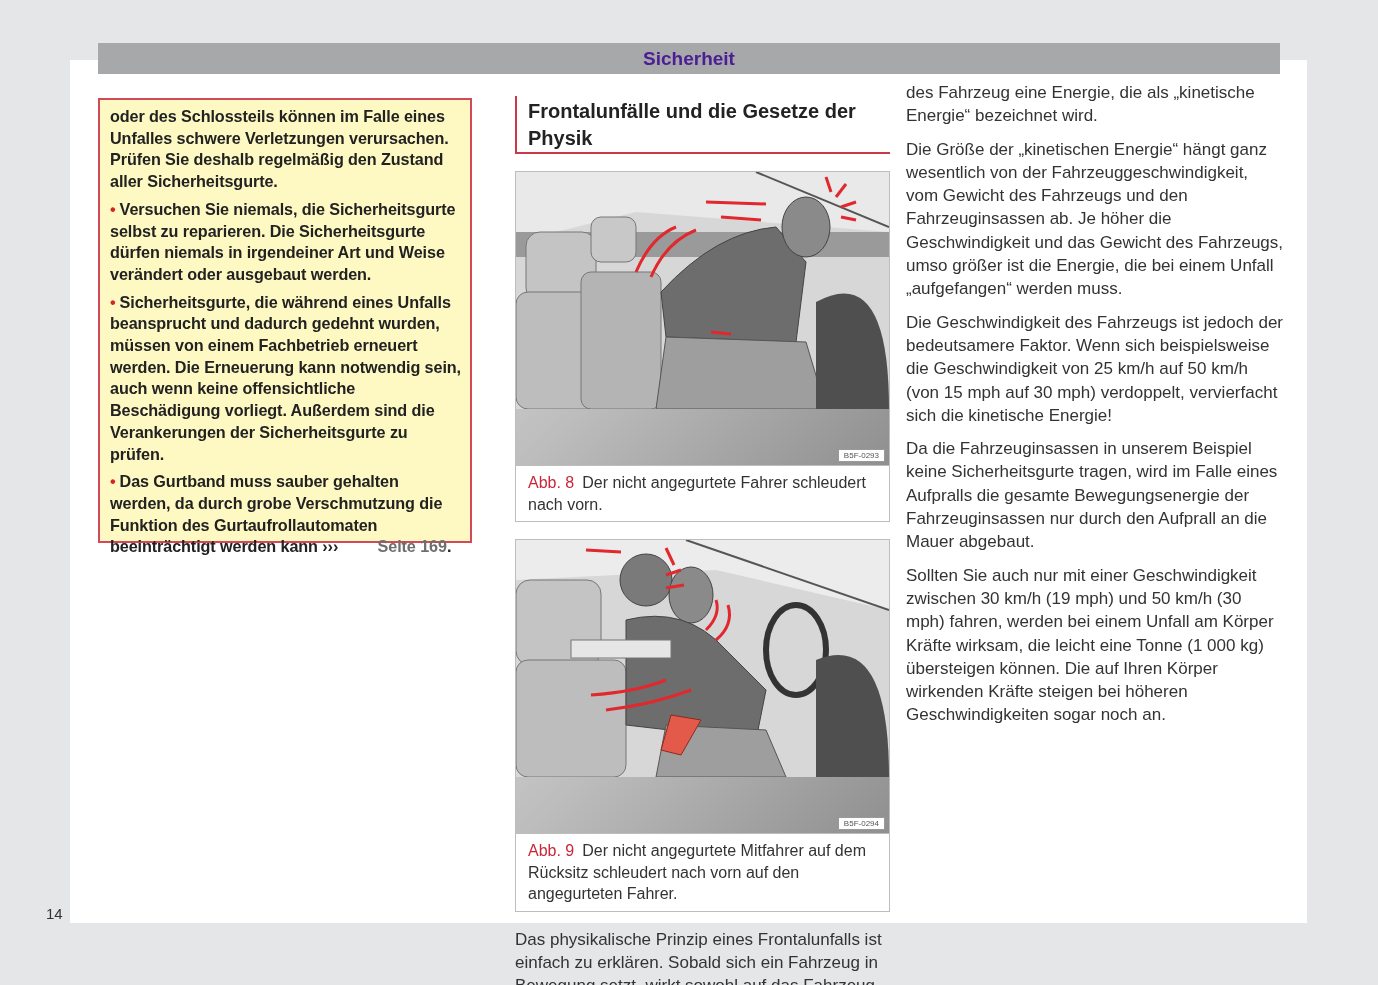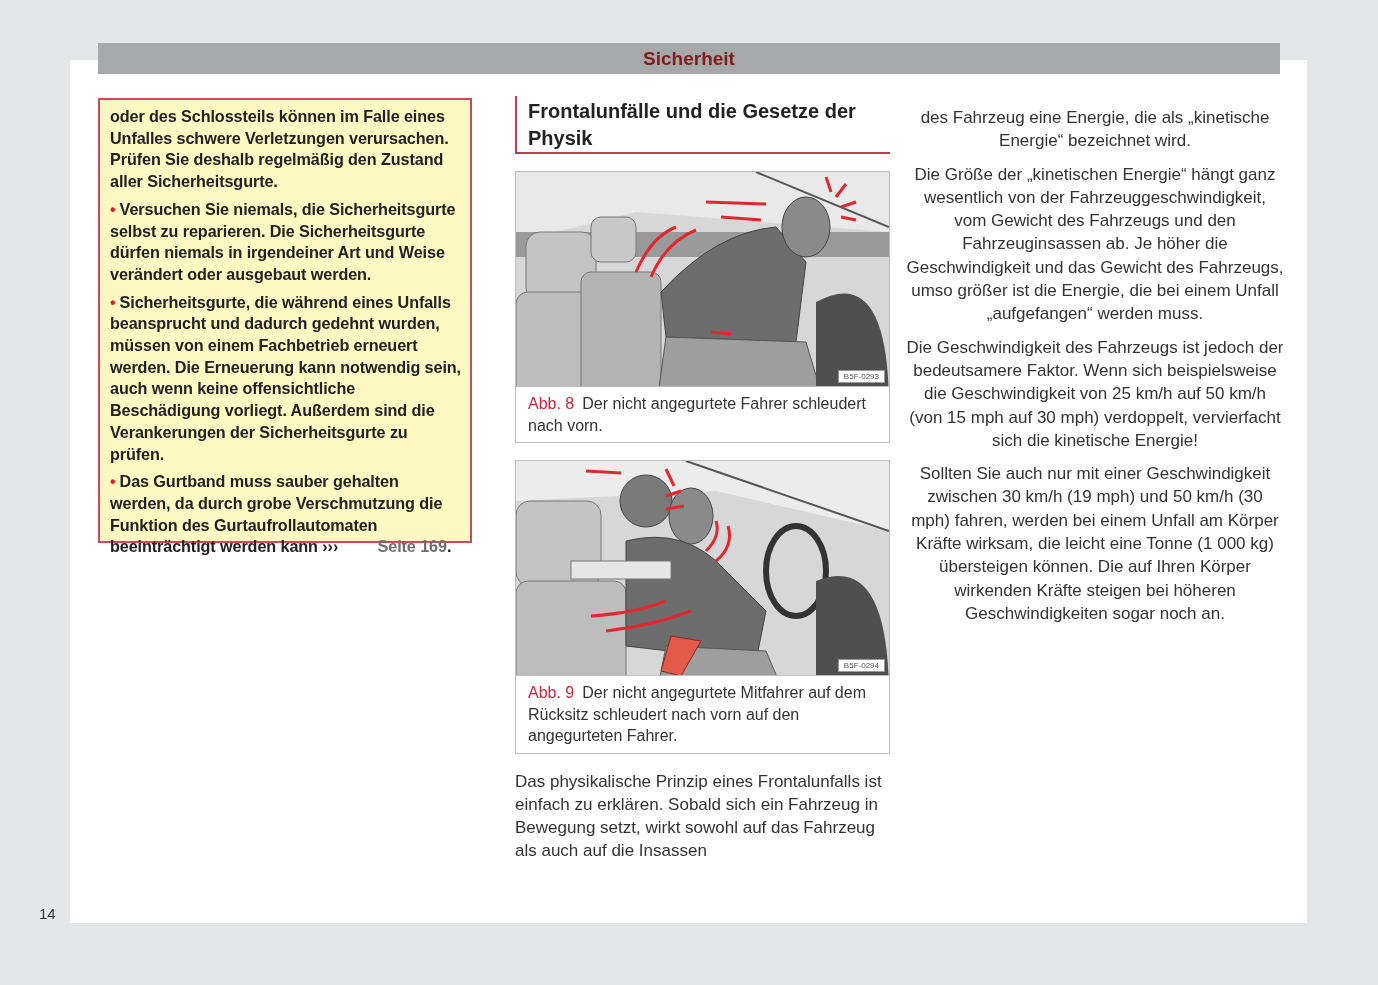--- a/index.html
+++ b/index.html
@@ -1,36 +1,36 @@
 <!DOCTYPE html>
 <html><head>
   <meta charset="utf-8">
   <style>
     * { box-sizing: border-box; margin: 0; padding: 0; }
     html, body { width: 1378px; height: 985px; background: #e5e6e8; overflow: hidden; }
     body { position: relative; font-family: "DejaVu Sans", "Liberation Sans", sans-serif; color: #2b2b2b; }
     .page { position: absolute; left: 70px; top: 60px; width: 1237px; height: 863px; background: #ffffff; }
-    .header-bar { position: absolute; left: 98px; top: 43px; width: 1182px; height: 31px; background: #a7a8aa; color: #7f1d1d; font-weight: bold; font-size: 19px; text-align: center; line-height: 31px; font-family: "Liberation Sans", sans-serif; }
-    .page-number { position: absolute; left: 39px; top: 905px; font-size: 15px; color: #333; font-family: "Liberation Sans", sans-serif; }
+    .header-bar { position: absolute; left: 98px; top: 43px; width: 1182px; height: 31px; background: #a7a8aa; color: #4c1d95; font-weight: bold; font-size: 19px; text-align: center; line-height: 31px; font-family: "Liberation Sans", sans-serif; }
+    .page-number { position: absolute; left: 46px; top: 905px; font-size: 15px; color: #333; font-family: "Liberation Sans", sans-serif; }
 
     .col { position: absolute; font-family: "Liberation Sans", sans-serif; }
     .col-left { left: 98px; top: 98px; width: 374px; }
     .col-mid { left: 515px; top: 96px; width: 375px; }
-    .col-right { left: 906px; top: 106px; width: 378px; text-align: center; }
+    .col-right { left: 906px; top: 81px; width: 378px; }
 
     .warning-box { background: #fef9c3; border: 2px solid #d24a5a; padding: 6px 9px 8px 10px; font-weight: bold; font-size: 16.2px; line-height: 21.7px; color: #222; height: 445px; }
     .warning-box p { margin-bottom: 6px; letter-spacing: -0.1px; }
     .bullet { color: #d8232a; margin-right: 4px; }
     .xref { color: #6e6e6e; margin-left: 35px; }
     .xref-arrows { color: #222; }
 
     .section-title { border-left: 2px solid #c9394a; border-bottom: 2px solid #c9394a; padding: 2px 0 4px 11px; font-weight: bold; font-size: 20px; line-height: 27px; color: #222; height: 58px; }
 
     .figure { margin-top: 17px; border: 1px solid #bdbdbd; width: 375px; }
-    .figure-image { position: relative; width: 373px; height: 215px; background: linear-gradient(135deg, #dcdcdc 0%, #bdbdbd 45%, #8f8f8f 100%); overflow: hidden; border-bottom: 1px solid #bdbdbd; }
+    .figure-image { position: relative; width: 373px; height: 294px; background: linear-gradient(135deg, #dcdcdc 0%, #bdbdbd 45%, #8f8f8f 100%); overflow: hidden; border-bottom: 1px solid #bdbdbd; }
     .figure-image svg { position: absolute; left: 0; top: 0; }
     .figure-code { position: absolute; right: 4px; bottom: 3px; background: #ffffff; border: 1px solid #999; font-size: 8px; padding: 1px 5px; color: #555; font-family: "Liberation Sans", sans-serif; }
     .figure-caption { padding: 6px 10px 6px 12px; font-size: 16px; line-height: 21.5px; color: #333; }
     .fig-label { color: #c9273a; font-weight: normal; margin-right: 8px; }
 
     .body-text { font-size: 17px; line-height: 23.3px; color: #333; }
     .body-text p { margin-bottom: 10px; }
     .mid-body { margin-top: 16px; }
   </style>
 </head>
@@ -130,17 +130,18 @@
   <div class="body-text mid-body">
     <p>Das physikalische Prinzip eines Frontalunfalls ist einfach zu erklären. Sobald sich ein Fahrzeug in Bewegung setzt, wirkt sowohl auf das Fahrzeug als auch auf die Insassen</p>
   </div>
 </div>
 
 <div class="col col-right">
   <div class="body-text">
     <p>des Fahrzeug eine Energie, die als „kinetische Energie“ bezeichnet wird.</p>
     <p>Die Größe der „kinetischen Energie“ hängt ganz wesentlich von der Fahrzeuggeschwindigkeit, vom Gewicht des Fahrzeugs und den Fahrzeuginsassen ab. Je höher die Geschwindigkeit und das Gewicht des Fahrzeugs, umso größer ist die Energie, die bei einem Unfall „aufgefangen“ werden muss.</p>
     <p>Die Geschwindigkeit des Fahrzeugs ist jedoch der bedeutsamere Faktor. Wenn sich beispielsweise die Geschwindigkeit von 25 km/h auf 50 km/h (von 15 mph auf 30 mph) verdoppelt, vervierfacht sich die kinetische Energie!</p>
+    <p>Da die Fahrzeuginsassen in unserem Beispiel keine Sicherheitsgurte tragen, wird im Falle eines Aufpralls die gesamte Bewegungsenergie der Fahrzeuginsassen nur durch den Aufprall an die Mauer abgebaut.</p>
     <p>Sollten Sie auch nur mit einer Geschwindigkeit zwischen 30 km/h (19 mph) und 50 km/h (30 mph) fahren, werden bei einem Unfall am Körper Kräfte wirksam, die leicht eine Tonne (1 000 kg) übersteigen können. Die auf Ihren Körper wirkenden Kräfte steigen bei höheren Geschwindigkeiten sogar noch an.</p>
   </div>
 </div>
 
 <div class="page-number">14</div>
 
 </body></html>

